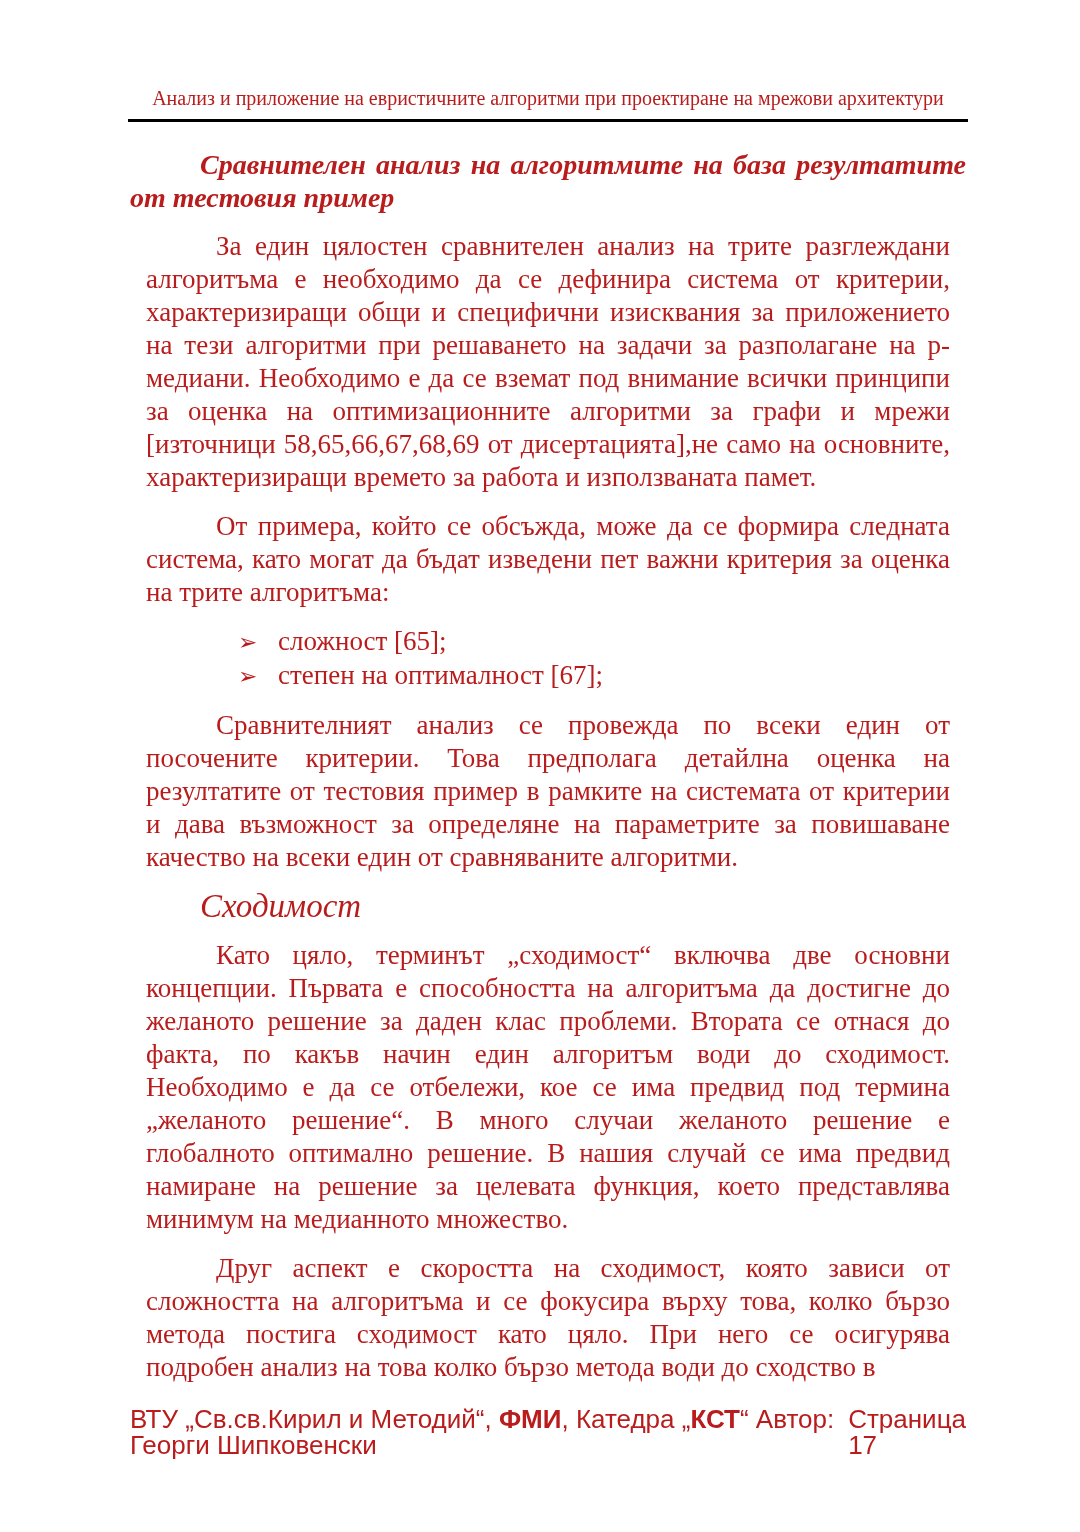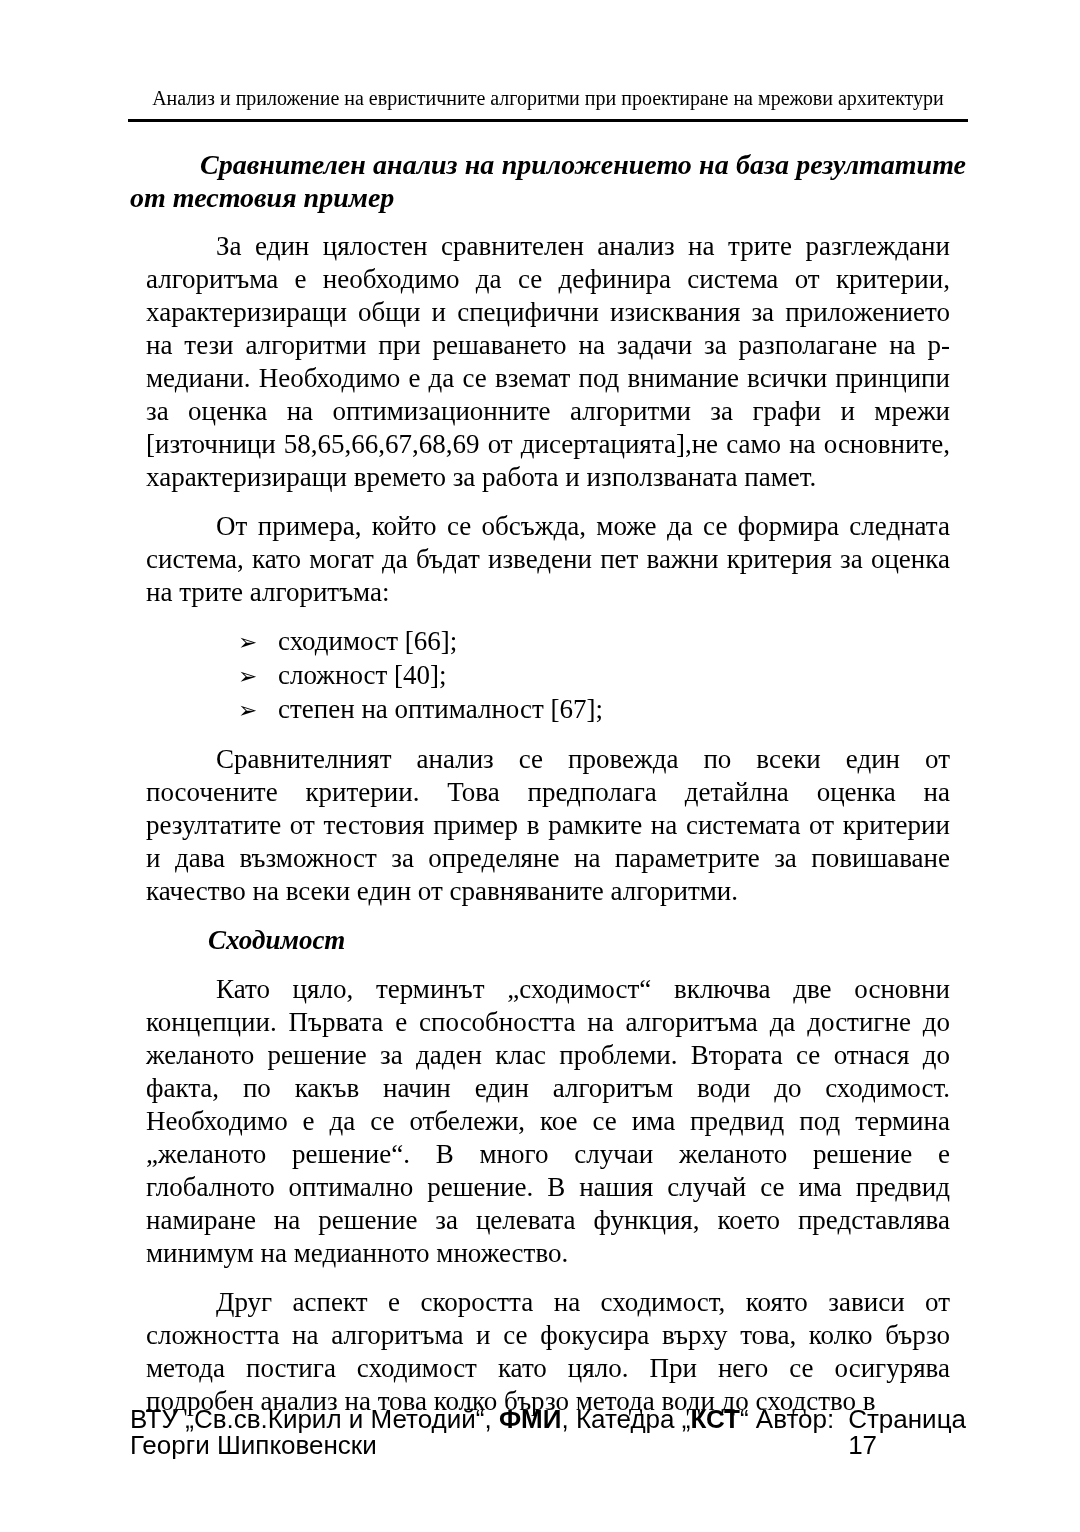--- a/index.html
+++ b/index.html
@@ -1,21 +1,21 @@
 <!DOCTYPE html>
 <html lang="bg"><head>
 <meta charset="utf-8">
 <style>
   html, body { margin: 0; padding: 0; background: #e8e8e8; }
   .page {
     position: relative;
     width: 1080px;
     height: 1532px;
     background: #ffffff;
-    color: #000000;
+    color: #b91c1c;
     font-family: "Liberation Serif", serif;
     overflow: hidden;
     margin: 0 auto;
   }
   .running-head {
     position: absolute;
     top: 86px;
     left: 128px;
     width: 840px;
     text-align: center;
@@ -39,23 +39,23 @@
   }
   .section-title {
     margin: 0;
     font-size: 28px;
     font-weight: bold;
     font-style: italic;
     text-indent: 70px;
     text-align: justify;
   }
   .subsection-title {
-    margin: 8px;
-    font-size: 27px;
-    font-weight: bold;
+    margin: 0;
+    font-size: 33px;
+    font-weight: normal;
     font-style: italic;
     text-indent: 70px;
   }
   ul.criteria {
     margin: 0;
     padding: 0 0 0 108px;
     list-style: none;
   }
   ul.criteria li { margin: 0; text-align: left; }
   .bullet {
@@ -80,32 +80,29 @@
 </style>
 </head>
 <body>
 
 <div class="page">
 
   <div class="running-head">Анализ и приложение на евристичните алгоритми при проектиране на мрежови архитектури</div>
 
   <div class="content">
 
-    <h1 class="section-title">Сравнителен анализ на приложението на база резултатите от тестовия пример</h1>
+    <h1 class="section-title">Сравнителен анализ на алгоритмите на база резултатите от тестовия пример</h1>
 
     <p>За един цялостен сравнителен анализ на трите разглеждани алгоритъма е необходимо да се дефинира система от критерии, характеризиращи общи и специфични изисквания за приложението на тези алгоритми при решаването на задачи за разполагане на р-медиани. Необходимо е да се вземат под внимание всички принципи за оценка на оптимизационните алгоритми за графи и мрежи [източници 58,65,66,67,68,69 от дисертацията],не само на основните, характеризиращи времето за работа и използваната памет.</p>
 
     <p>От примера, който се обсъжда, може да се формира следната система, като могат да бъдат изведени пет важни критерия за оценка на трите алгоритъма:</p>
 
     <ul class="criteria">
       <li>
-        <span class="bullet">➢</span><span>сходимост [66];</span>
-      </li>
-      <li>
-        <span class="bullet">➢</span><span>сложност [40];</span>
+        <span class="bullet">➢</span><span>сложност [65];</span>
       </li>
       <li>
         <span class="bullet">➢</span><span>степен на оптималност [67];</span>
       </li>
     </ul>
 
     <p>Сравнителният анализ се провежда по всеки един от посочените критерии. Това предполага детайлна оценка на резултатите от тестовия пример в рамките на системата от критерии и дава възможност за определяне на параметрите за повишаване качество на всеки един от сравняваните алгоритми.</p>
 
     <h2 class="subsection-title">Сходимост</h2>
 

